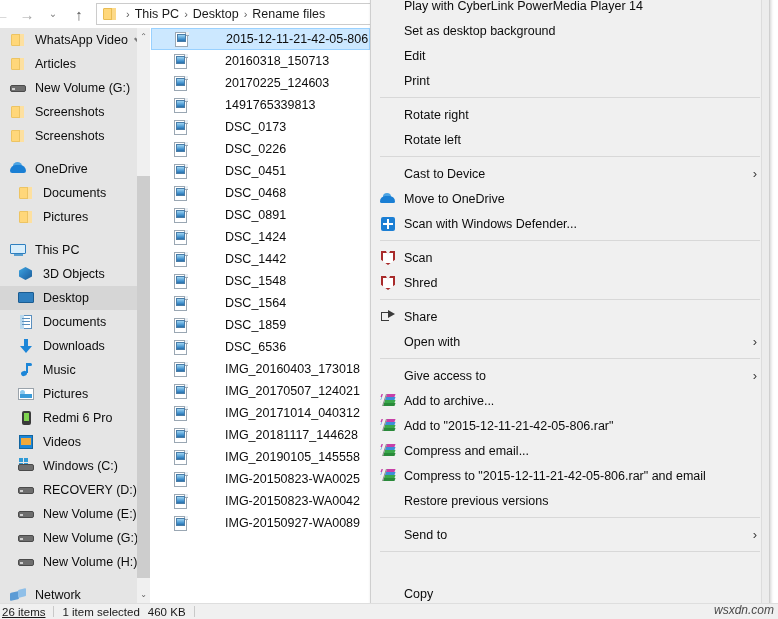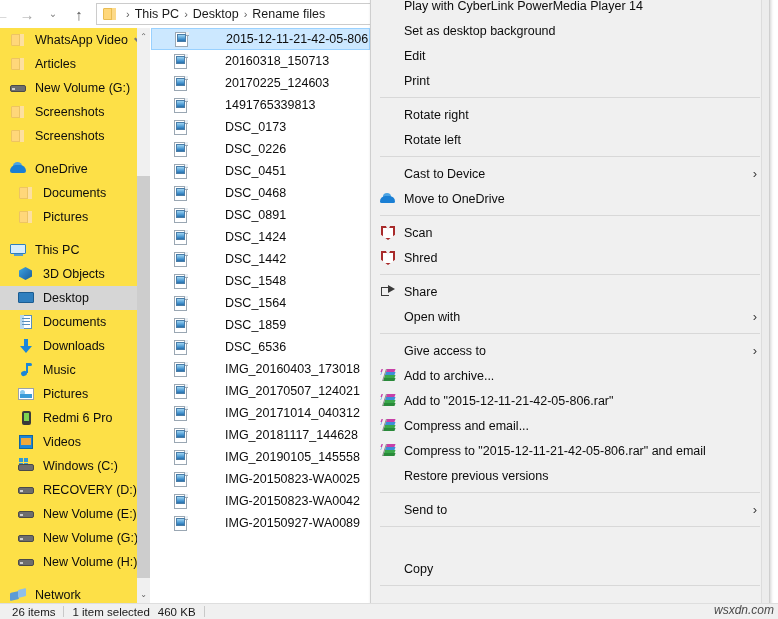--- a/index.html
+++ b/index.html
@@ -49,21 +49,21 @@
   .crumb-folder .f-flap {
     position: absolute; left: 9px; top: 1px; width: 5px; height: 12px;
     background: #fcd989; border-left: 1px solid #e8bc52;
   }
   .crumb-sep { color: #5c5c5c; font-size: 11px; padding: 0 5px; flex: 0 0 auto; }
   .crumb-text { color: #1a1a1a; font-size: 12.5px; white-space: nowrap; flex: 0 0 auto; }
 
   
   .sidebar {
     position: absolute; left: 0; top: 28px; width: 150px; height: 575px;
-    background: #fde047; overflow: hidden;
+    background: #e5e5e5; overflow: hidden;
   }
   .nav-item {
     height: 24px; display: flex; align-items: center;
     padding-left: 10px; white-space: nowrap;
     font-size: 12.5px; color: #0d0d0d;
   }
   .nav-item.indent1 { padding-left: 10px; }
   .nav-item.indent2 { padding-left: 18px; }
   .nav-item.active { background: #d6d6d6; }
   .nav-icon {
@@ -245,21 +245,21 @@
   }
 
   
   .statusbar {
     position: absolute; left: 0; bottom: 0; width: 778px; height: 16px;
     background: #f0f0f0; border-top: 1px solid #dedede;
     display: flex; align-items: center;
     font-size: 11.5px; color: #1a1a1a;
   }
   .status-cell { padding: 0 8px; position: relative; }
-  .status-cell.first { padding-left: 12px; }
+  .status-cell.first { padding-left: 2px; text-decoration: underline; }
   .status-div { width: 1px; height: 11px; background: #c9c9c9; }
 
   
   .watermark {
     position: absolute; right: 4px; bottom: 2px;
     font-size: 12px; color: #4a4a4a;
     font-family: "Liberation Sans", sans-serif;
     z-index: 40;
     font-style: italic;
   }
@@ -695,20 +695,28 @@
         <span class="ctx-label">Cast to Device</span>
         <span class="ctx-arrow">›</span>
       </div>
       <div class="ctx-item">
         <span class="ctx-icon cic-cloud">
           <div class="c2"></div>
           <div class="c1"></div>
         </span>
         <span class="ctx-label">Move to OneDrive</span>
       </div>
+      <div class="ctx-item">
+        <span class="ctx-icon cic-shield">
+          <div class="s1"></div>
+          <div class="s2"></div>
+          <div class="s3"></div>
+        </span>
+        <span class="ctx-label">Scan with Windows Defender...</span>
+      </div>
       <div class="ctx-sep"></div>
       <div class="ctx-item">
         <span class="ctx-icon cic-mcafee">
           <div class="m1"></div>
         </span>
         <span class="ctx-label">Scan</span>
       </div>
       <div class="ctx-item">
         <span class="ctx-icon cic-mcafee">
           <div class="m1"></div>

